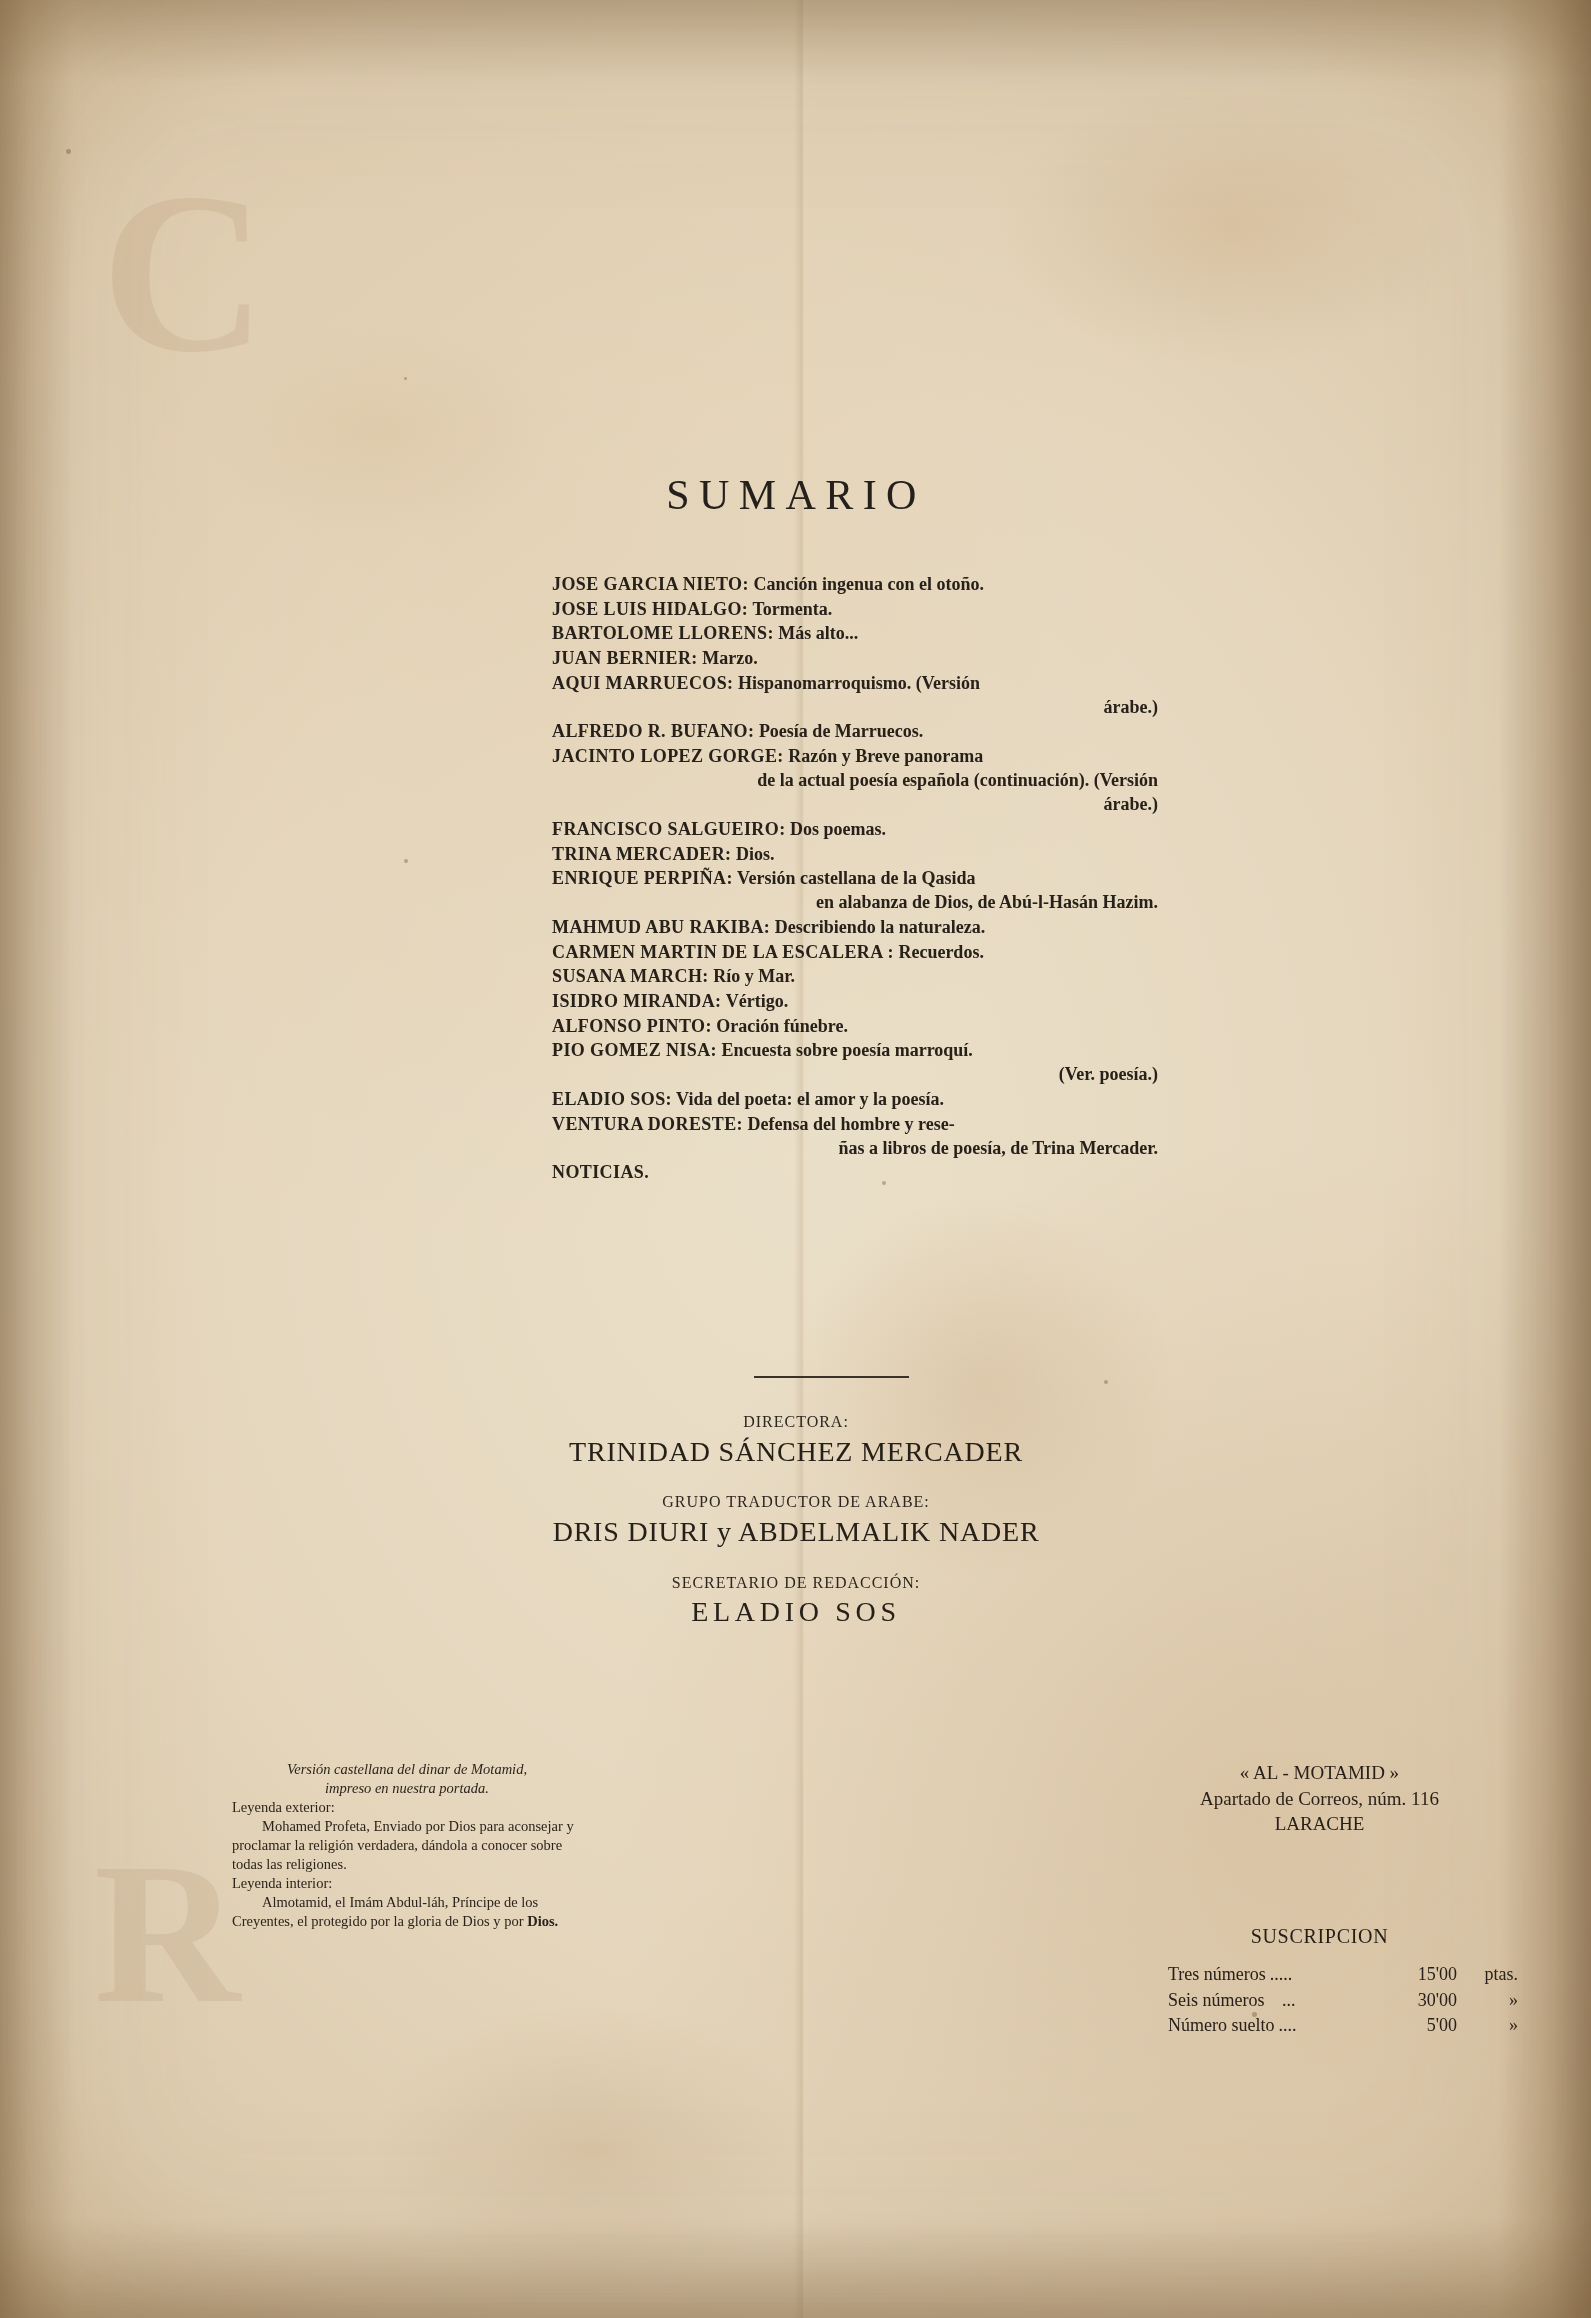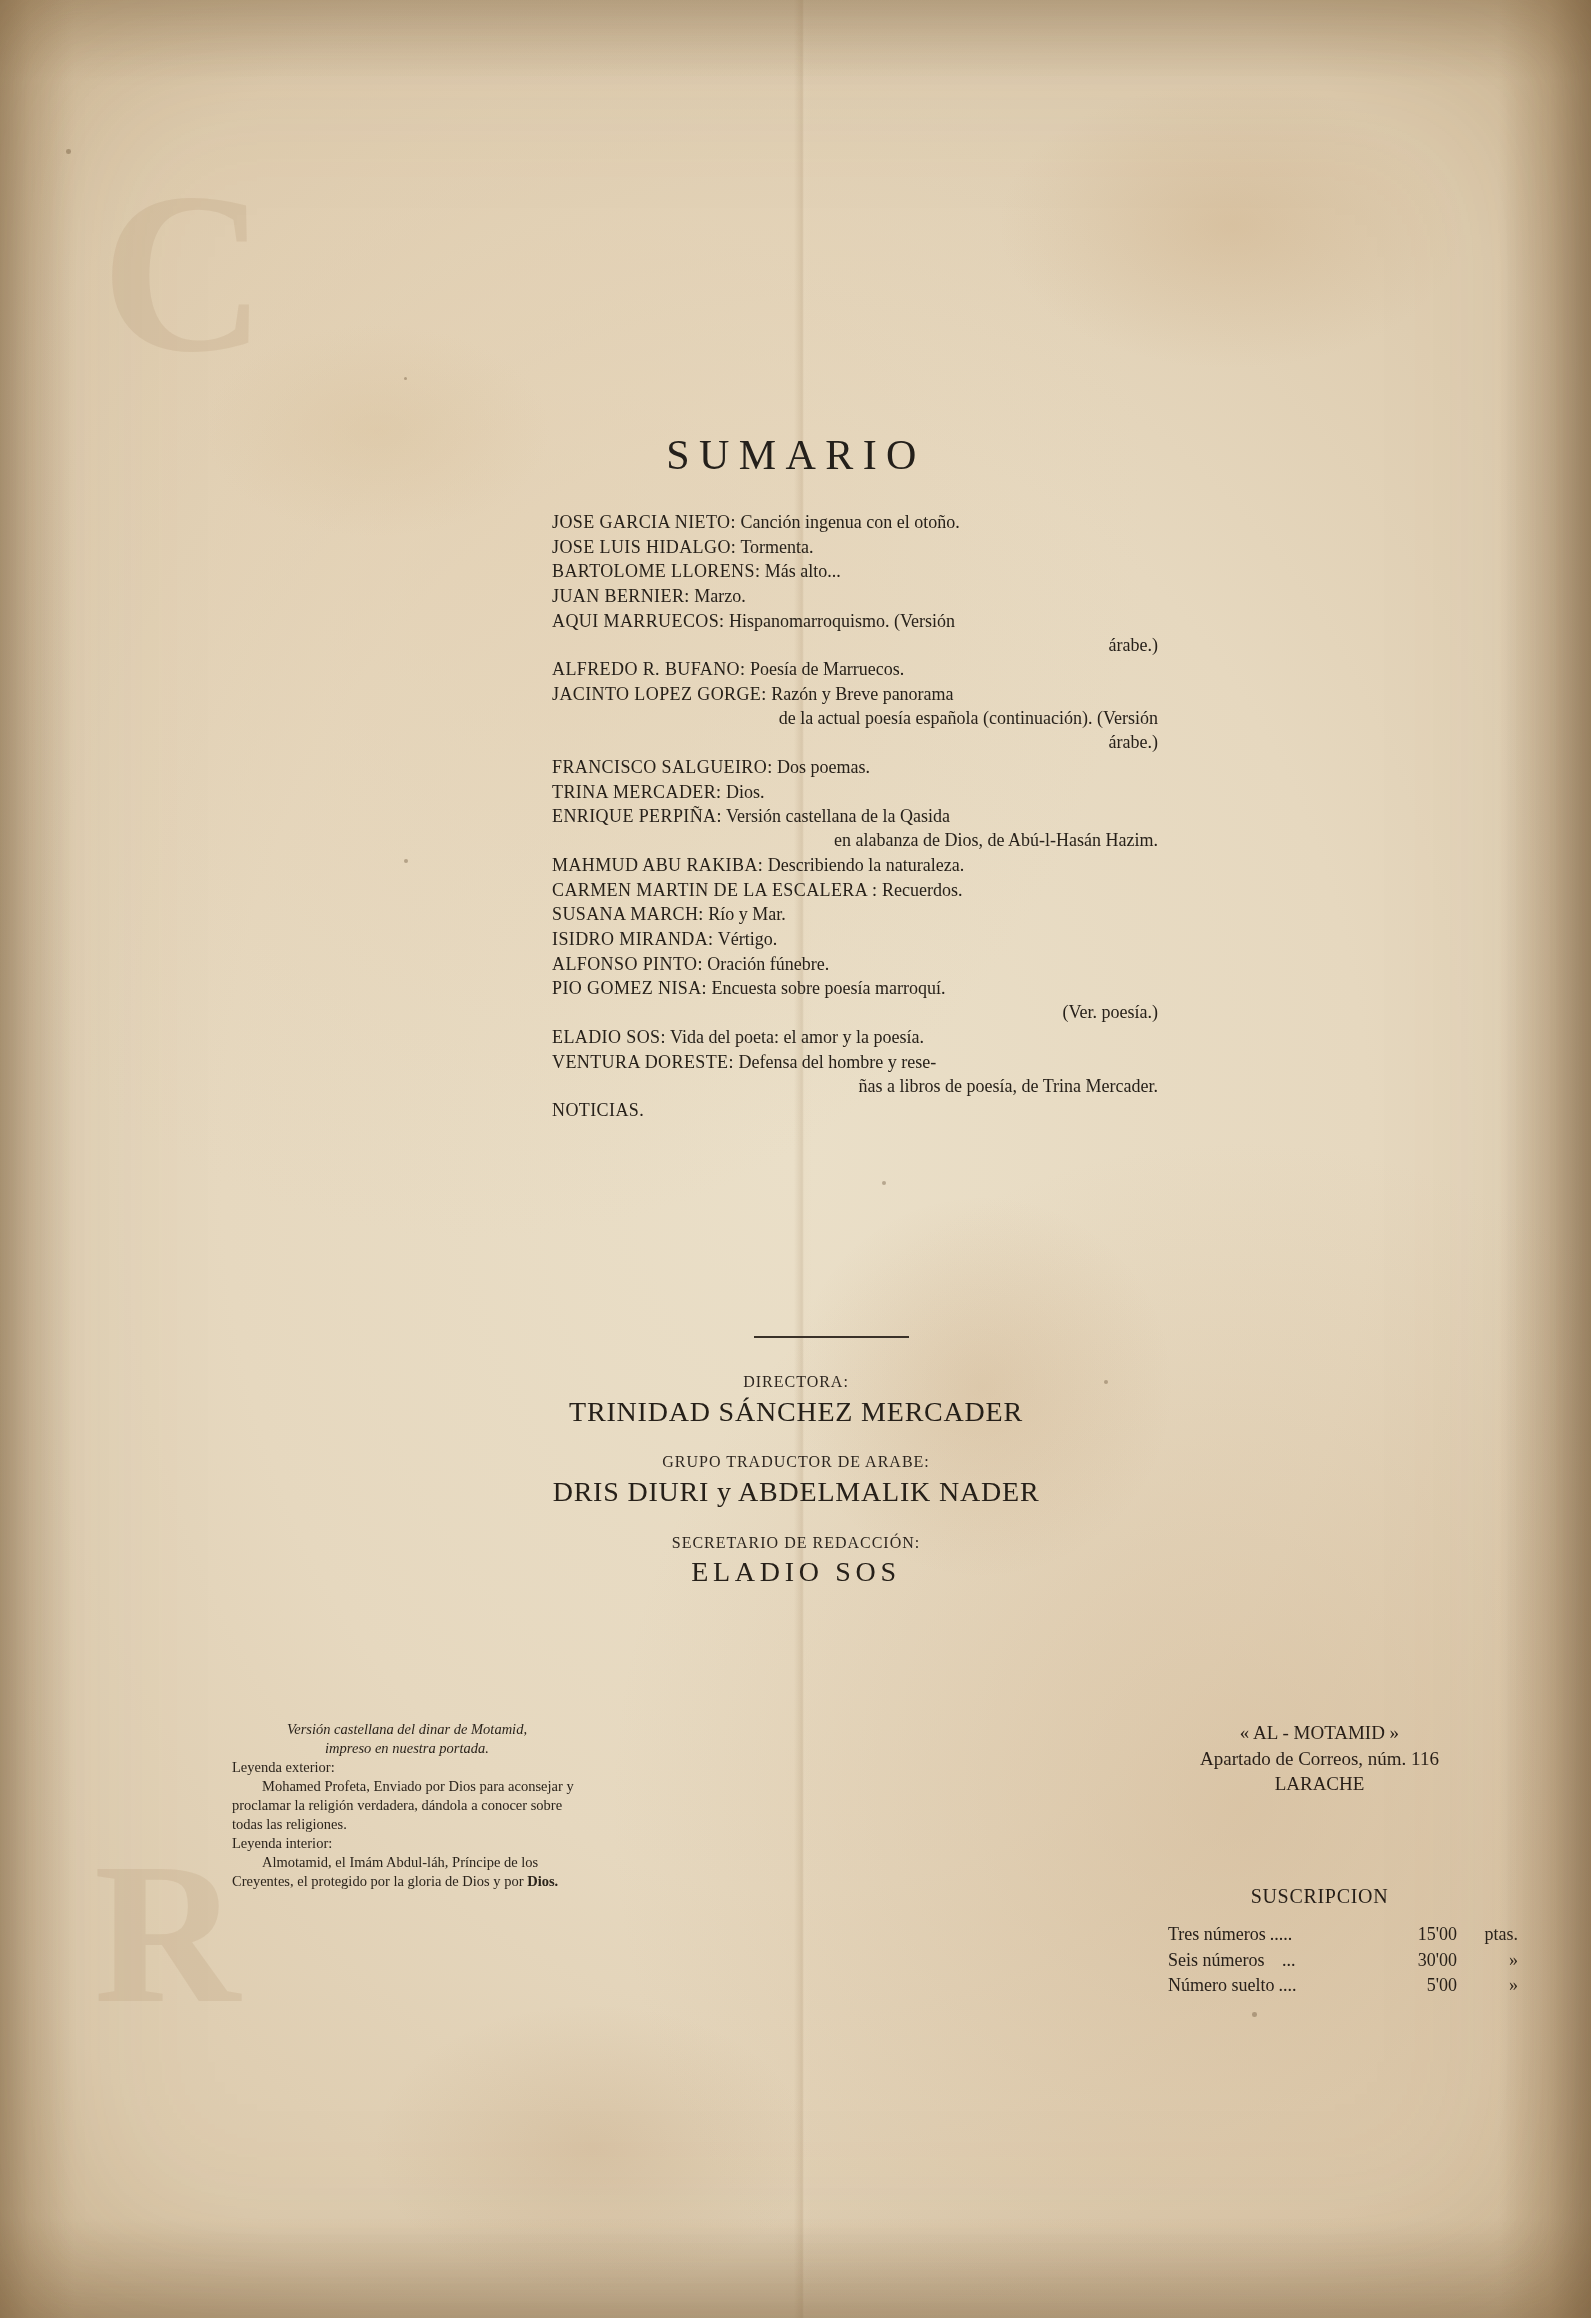--- a/index.html
+++ b/index.html
@@ -75,37 +75,39 @@
     color: rgba(170,140,100,0.18);
     font-family: "Liberation Serif", serif;
     font-weight: 700;
     letter-spacing: 6.7px;
   }
 
   
   .content {
     position: absolute;
     inset: 0;
+    margin-top: 40px;
   }
   .sumario-title {
     position: absolute;
     top: 431px;
     left: 0;
     width: 100%;
     text-align: center;
     font-size: 42px;
     letter-spacing: 9.4px;
     color: #24201b;
     font-family: "Liberation Serif", serif;
   }
   .toc {
     position: absolute;
-    top: 510px;
+    top: 532px;
     left: 552px;
     width: 606px;
+    font-weight: bold;
   }
   .toc-item {
     font-size: 18px;
     line-height: 24px;
     color: #27211a;
     margin: 0 0 0.7px 0;
     text-indent: 0;
   }
   .toc-item .author {
     font-variant: normal;

